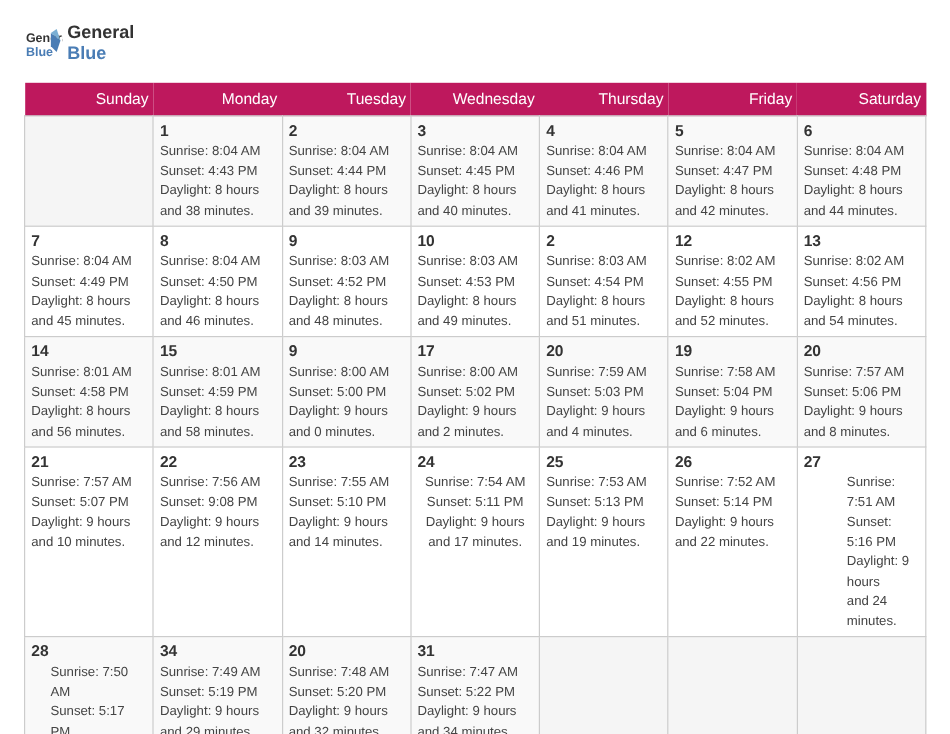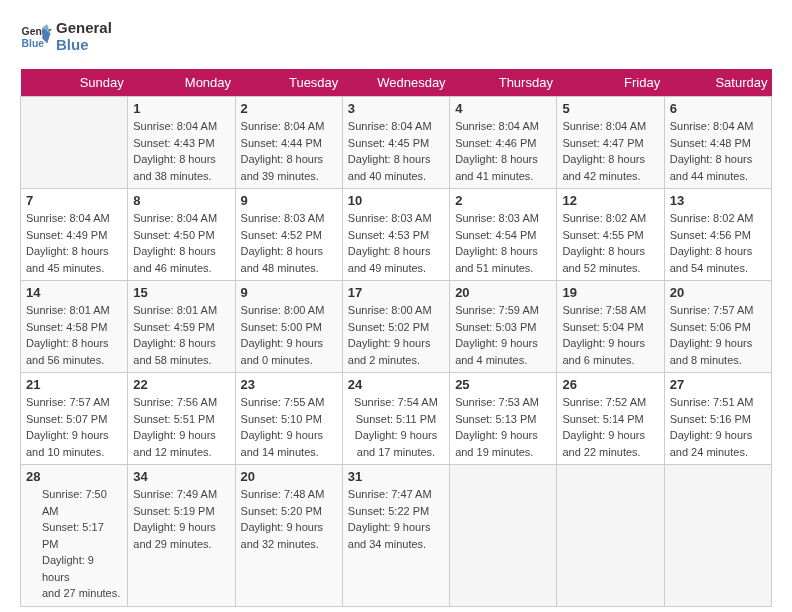--- a/index.html
+++ b/index.html
@@ -264,21 +264,21 @@
         <td>
           <span class="day-num">21</span>
           <div class="day-info" style="white-space: pre-line;">Sunrise: 7:57 AM
 Sunset: 5:07 PM
 Daylight: 9 hours
 and 10 minutes.</div>
         </td>
         <td>
           <span class="day-num">22</span>
           <div class="day-info" style="white-space: pre-line;">Sunrise: 7:56 AM
-Sunset: 5:51 PM
+Sunset: 9:08 PM
 Daylight: 9 hours
 and 12 minutes.</div>
         </td>
         <td>
           <span class="day-num">23</span>
           <div class="day-info" style="white-space: pre-line;">Sunrise: 7:55 AM
 Sunset: 5:10 PM
 Daylight: 9 hours
 and 14 minutes.</div>
         </td>
@@ -298,21 +298,21 @@
         </td>
         <td>
           <span class="day-num">26</span>
           <div class="day-info" style="white-space: pre-line;">Sunrise: 7:52 AM
 Sunset: 5:14 PM
 Daylight: 9 hours
 and 22 minutes.</div>
         </td>
         <td>
           <span class="day-num">27</span>
-          <div class="day-info" style="white-space: pre-line;">Sunrise: 7:51 AM
+          <div class="day-info" style="white-space: pre-line; margin-left: 36px;">Sunrise: 7:51 AM
 Sunset: 5:16 PM
 Daylight: 9 hours
 and 24 minutes.</div>
         </td>
       </tr>
       <tr>
         <td>
           <span class="day-num">28</span>
           <div class="day-info" style="white-space: pre-line; margin-left: 16px;">Sunrise: 7:50 AM
 Sunset: 5:17 PM

